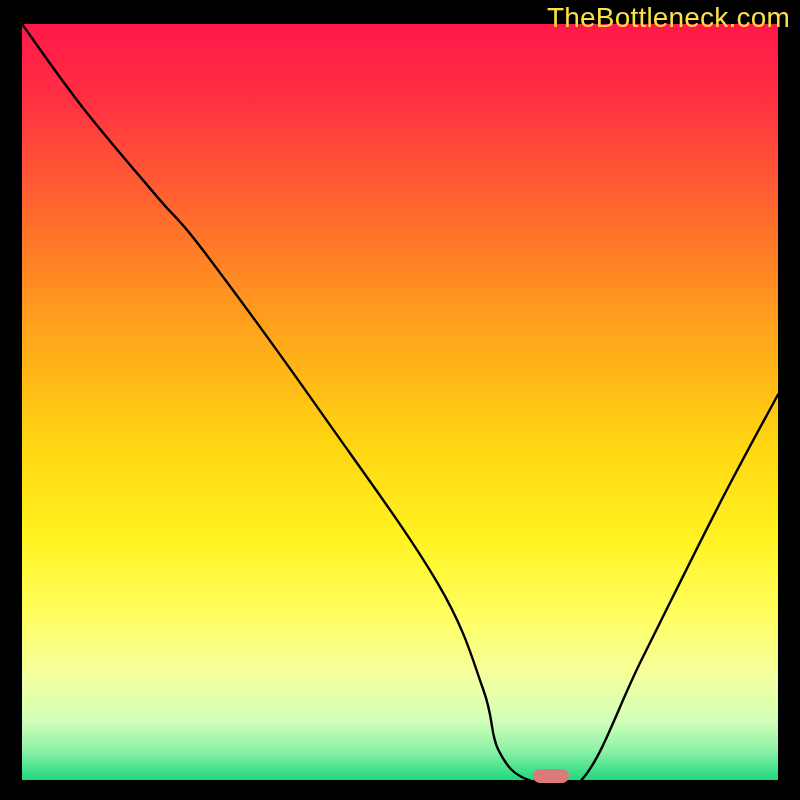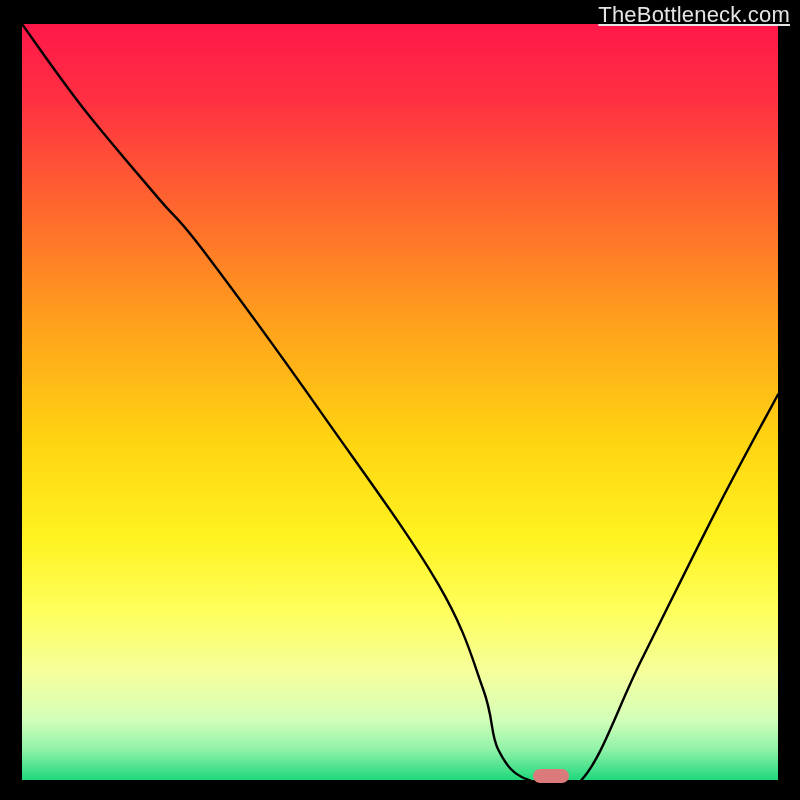--- a/index.html
+++ b/index.html
@@ -14,26 +14,25 @@
     position: relative;
     width: 800px;
     height: 800px;
     background: #000;
   }
   .watermark {
     position: absolute;
     top: 2px;
     right: 10px;
     font-family: Arial, Helvetica, sans-serif;
-    font-size: 22px;
-    color: #e5e5e5;
+    font-size: 28px;
+    color: #fde047;
     font-weight: 500;
     letter-spacing: 0.2px;
     z-index: 50;
-    text-decoration: underline;
   }
   .plot {
     position: absolute;
     left: 22px;
     top: 24px;
     width: 756px;
     height: 756px;
   }
   .plot svg {
     display: block;

